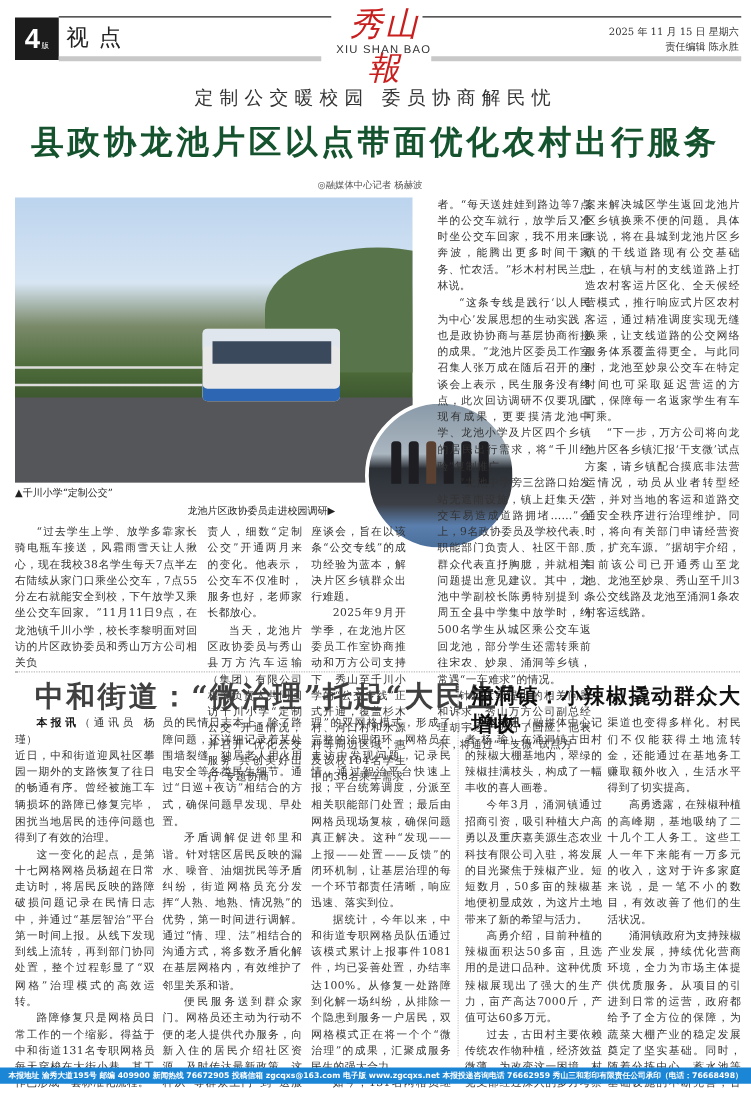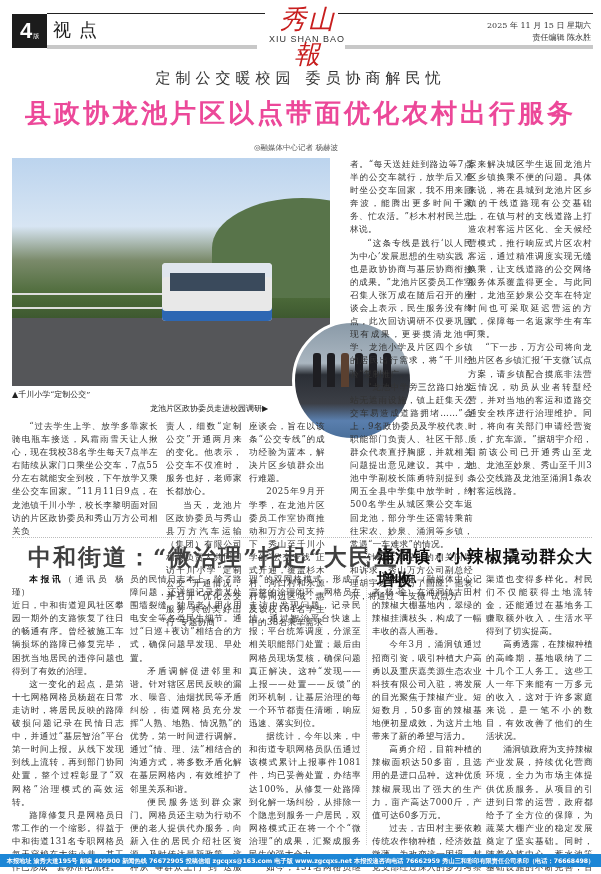--- a/index.html
+++ b/index.html
@@ -21,21 +21,21 @@
   .logo { left: 268px; top: 2px; width: 80px; text-align: center; color: #c81e1e;
           font-family: "DejaVu Serif", serif; font-size: 26px; font-weight: normal; font-style: italic; letter-spacing: 2px; }
   .logo-sub { left: 262px; top: 34px; width: 90px; text-align: center; font-family: "Liberation Sans", sans-serif;
               font-size: 9px; letter-spacing: 1px; color: #333; }
   .date { right: 10px; top: 20px; font-size: 8px; color: #333; }
   .editor { right: 10px; top: 32px; font-size: 8px; color: #333; }
 
   
   .kicker { left: 0; width: 601px; top: 69px; text-align: center; font-size: 15px; letter-spacing: 5px; color: #333;
             font-family: "DejaVu Sans", sans-serif; font-weight: 300; }
-  .headline { left: 0; width: 601px; top: 96px; text-align: center; font-size: 26px; font-weight: bold; letter-spacing: 3px; color: #ec4899; }
+  .headline { left: 0; width: 601px; top: 96px; text-align: center; font-size: 26px; font-weight: bold; letter-spacing: 3px; color: #14532d; }
   .byline { left: 0; width: 592px; top: 143px; text-align: center; font-size: 7.5px; color: #555; }
 
   
   .photo { left: 12px; top: 158px; width: 318px; height: 228px; overflow: hidden;
            background: linear-gradient(180deg, #bcd4ee 0%, #d7e5f3 30%, #7a8a6a 45%, #4d6b3a 60%, #3e5930 70%, #6b6f6a 78%, #4e4e50 100%); }
   .photo .mountain { position: absolute; left: 200px; top: 40px; width: 180px; height: 100px; background: #58744a; border-radius: 50% 50% 0 0; }
   .photo .bus { position: absolute; left: 150px; top: 105px; width: 110px; height: 58px; background: #e8e8e8; border-radius: 4px;
                 box-shadow: inset 0 -10px 0 #2d67b3, inset 0 14px 0 #e0e6ee; }
   .photo .bus-window { position: absolute; left: 158px; top: 115px; width: 95px; height: 18px; background: #3a4a5c; }
   .photo .road { position: absolute; left: 0; top: 160px; width: 318px; height: 68px; background: #555659; }

